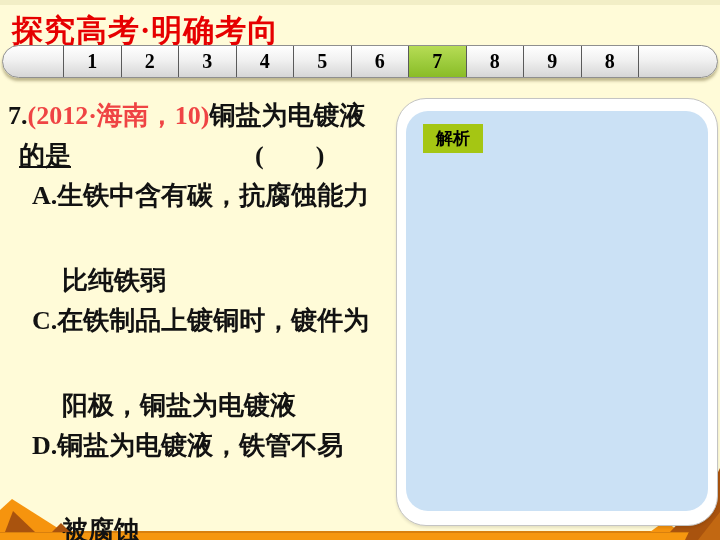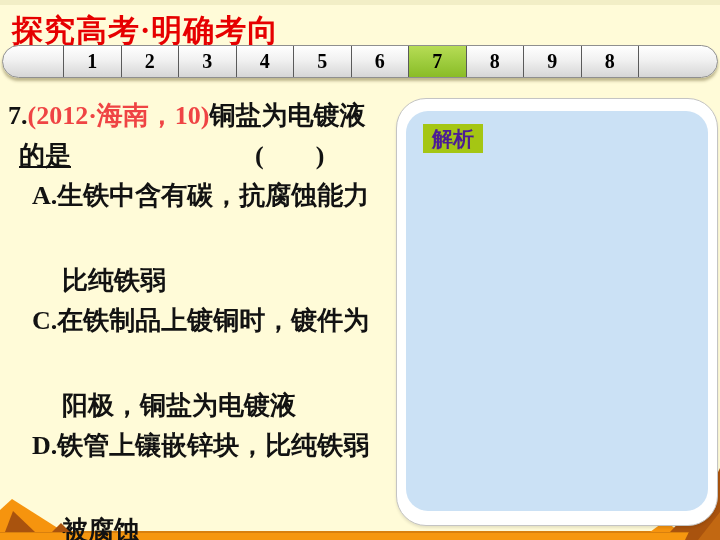--- a/index.html
+++ b/index.html
@@ -56,23 +56,23 @@
     position:absolute; left:396px; top:98px; width:322px; height:428px; z-index:3;
     background:#ffffff; border:1px solid #c4c4c4; border-radius:30px;
     box-shadow:0 2px 3px rgba(0,0,0,0.10);
   }
   .panel-inner {
     position:absolute; left:9px; right:9px; top:12px; bottom:14px;
     background:#CBE1F5; border-radius:22px;
   }
   .panel-tag {
     position:absolute; left:26px; top:25px; width:60px; height:29px;
-    background:#A5C613; color:#4c1d95;
+    background:#A5C613; color:#000000;
     font-family:"Liberation Sans", sans-serif;
-    font-size:21px; font-weight:bold;
+    font-size:17px; font-weight:bold;
     display:flex; align-items:center; justify-content:center;
     cursor:pointer;
   }
   
   .bottom-strip {
     position:absolute; left:0; bottom:0; width:720px; height:9px; z-index:1;
     background:linear-gradient(180deg,#D8800E 0%,#D8800E 24%,#F6970F 24%,#F6970F 100%);
   }
   .deco { position:absolute; z-index:2; }
   .deco-left { left:0; bottom:0; }
@@ -135,21 +135,21 @@
     <div class="opt-line1"><span>A.</span><span>生铁中含有碳，抗腐蚀能力</span></div>
     <div class="opt-line2">比纯铁弱</div>
   </div>
       <div>
   </div>
       <div>
     <div class="opt-line1"><span>C.</span><span>在铁制品上镀铜时，镀件为</span></div>
     <div class="opt-line2">阳极，铜盐为电镀液</div>
   </div>
       <div>
-    <div class="opt-line1"><span>D.</span><span>铁管上镶嵌锌块，比纯铁弱</span></div>
+    <div class="opt-line1"><span>D.</span><span>铜盐为电镀液，铁管不易</span></div>
     <div class="opt-line2">被腐蚀</div>
   </div>
     </div>
 </div>
 
 <div class="panel">
   <div class="panel-inner"></div>
   <div class="panel-tag">解析</div>
 </div>
 

